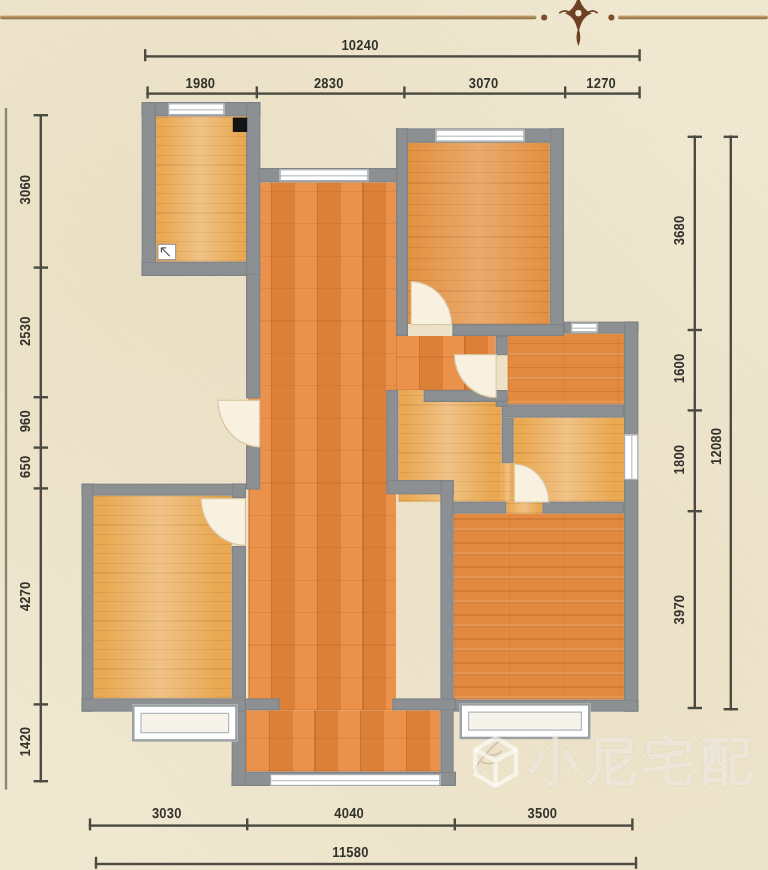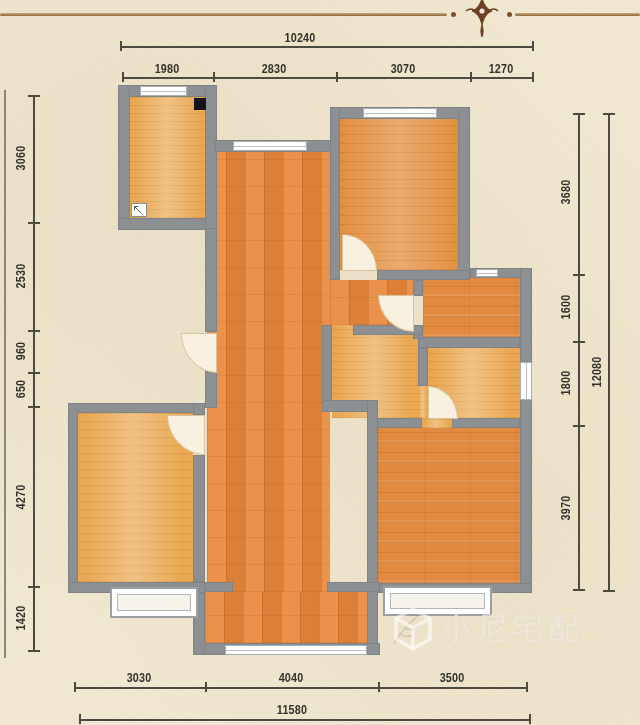--- a/index.html
+++ b/index.html
@@ -57,21 +57,21 @@
   .dlab{position:absolute; font-weight:bold; font-size:12px; color:#33332c;
     letter-spacing:0.2px; white-space:nowrap; transform:translateX(-50%) scaleX(0.9);}
   .dlabv{position:absolute; font-weight:bold; font-size:12px; color:#33332c;
     letter-spacing:0.2px; white-space:nowrap;
     transform:translate(-50%,-50%) rotate(-90deg) scaleX(0.9);}
   
   .flue{position:absolute; background:#141414;}
   .borderline{position:absolute; background:#6f6f63; opacity:0.8;}
   
   .wm{position:absolute; left:392px; top:606px; display:flex; align-items:center; gap:6px;}
-  .wmtext{font-weight:bold; font-size:31px; color:rgba(255,255,255,0.55);
+  .wmtext{font-weight:bold; font-size:43px; color:rgba(255,255,255,0.55);
     letter-spacing:5px; font-family:"DejaVu Sans", sans-serif;
     text-shadow:0 0 1px rgba(175,150,110,0.35);}
 </style>
 </head>
 <body>
 
 <div class="stage">
 
   <div class="hline" style="left:0;top:13px;width:447px;"></div>
   <div class="hline" style="left:515px;top:13px;width:125px;"></div>

